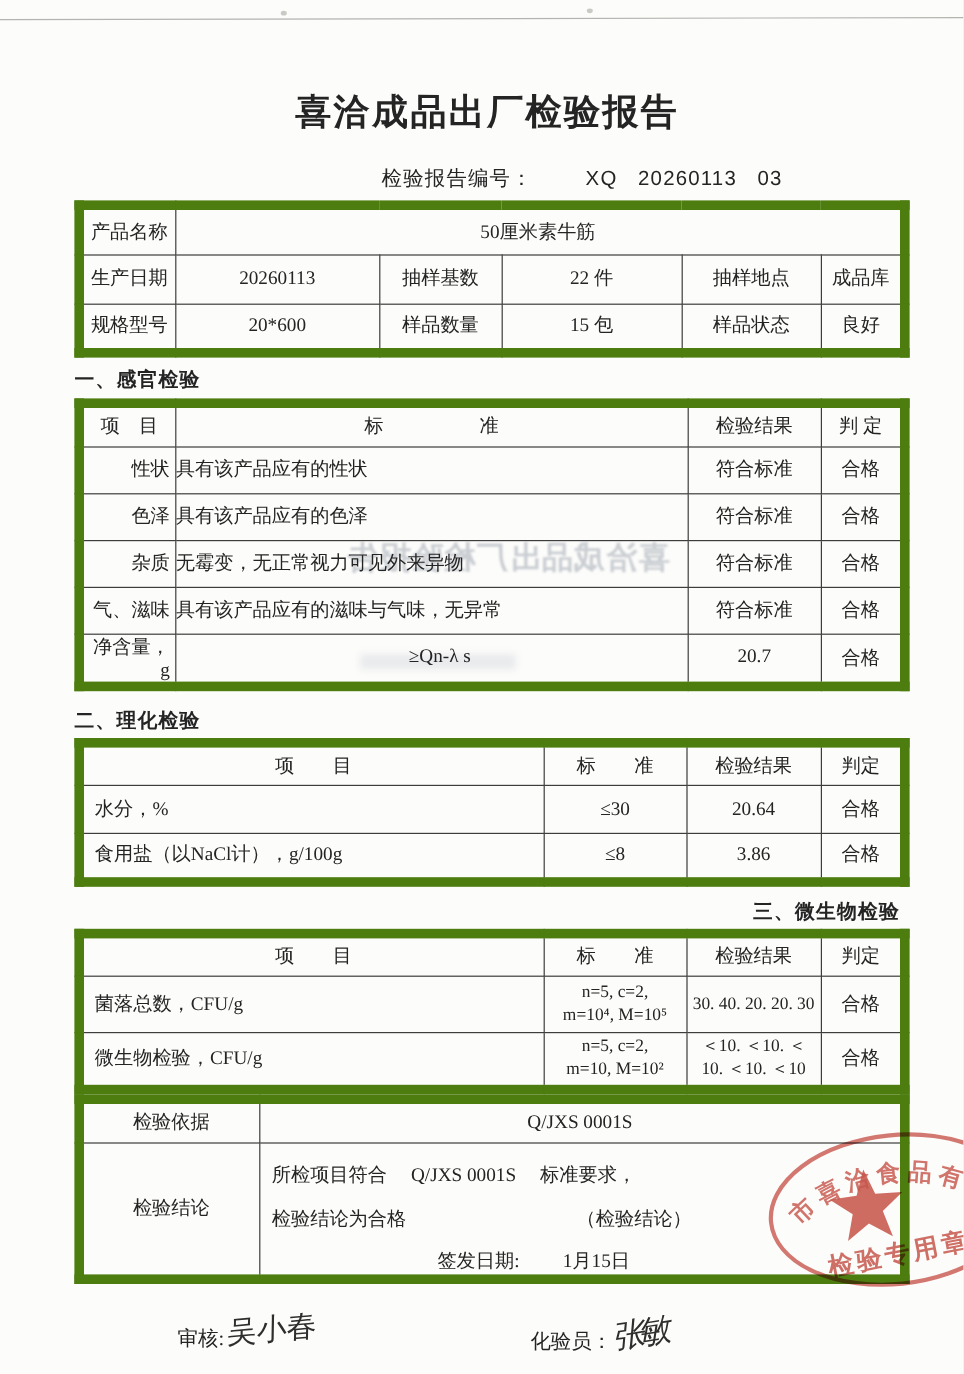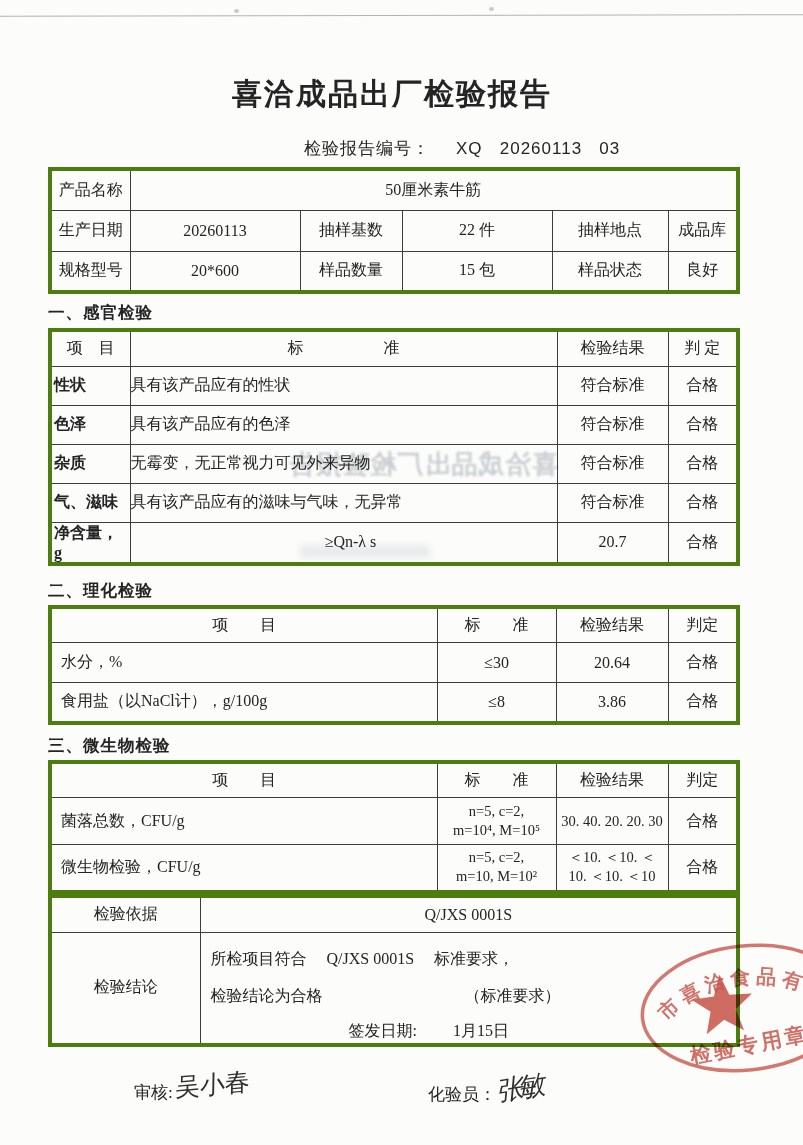--- a/index.html
+++ b/index.html
@@ -4,49 +4,49 @@
 <style>
   html,body{margin:0;padding:0;background:#e8e8e8;}
   .page{
     position:relative;width:803px;height:1145px;margin:0 auto;
     background:#fcfcfa;overflow:hidden;
     font-family:"Liberation Serif","DejaVu Serif",serif;
     color:#242424;
   }
   .scanline{position:absolute;left:0;top:15px;width:803px;height:1px;background:#b3b3b0;transform:rotate(-0.12deg);}
   .speck{position:absolute;background:#c9c9c6;border-radius:50%;}
-  .content{position:absolute;left:48px;top:0;width:688px;}
+  .content{position:absolute;left:62px;top:0;width:688px;}
 
   .title{
     margin-top:74px;text-align:center;
     font-family:"Liberation Sans","DejaVu Sans",sans-serif;
     font-weight:bold;font-size:30px;letter-spacing:2px;line-height:40px;
   }
   .report-no{margin-top:23px;padding-left:256px;font-size:17px;height:25px;
     font-family:"Liberation Sans","DejaVu Sans",sans-serif;}
   .report-no .lbl{letter-spacing:1px;}
-  .report-no .val{white-space:pre;margin-left:26px;letter-spacing:1px;}
+  .report-no .val{white-space:pre;margin-left:44px;letter-spacing:1px;}
 
   table{border-collapse:collapse;table-layout:fixed;width:688px;}
-  table.bordered{border:4px solid #4d7c0f;}
+  table.bordered{border:8px solid #4d7c0f;}
   td{border:1.5px solid #3d3d3d;font-size:16px;text-align:center;
      vertical-align:middle;padding:0 4px;box-sizing:border-box;overflow:hidden;}
   .pre{white-space:pre-line;line-height:1.3;margin-left:32px;}
 
   .info-table{margin-top:5px;}
   .info-table td{height:41px;}
 
   .sec-head{margin-top:8px;font-size:16.5px;font-weight:bold;letter-spacing:1px;line-height:22px;}
   .sec-head.s2{margin-top:14px;}
-  .sec-head.s3{margin-top:10px;}
+  .sec-head.s3{margin-top:10px;text-align:right;}
 
   .t1{margin-top:4px;}
   .t1 tr.hdr td{height:36px;}
   .t1 tr.r td{height:39px;}
-  .t1 td.item{text-align:left;padding-left:2px;font-weight:bold;}
+  .t1 td.item{text-align:right;padding-left:2px;}
   .t1 td.std{text-align:left;padding-left:0;}
   .t1 td.std.center{text-align:center;padding-left:18px;}
 
   .t23{margin-top:3px;}
   .t23 tr.hdr td{height:36px;}
   .t2 tr.r td{height:40px;}
   .t3 tr.r td{height:47px;}
   .t23 td.item{text-align:left;padding-left:9px;}
   .t3 td.std{font-size:14.5px;}
   .t3 td.res{font-size:14.5px;letter-spacing:0;}
@@ -256,21 +256,21 @@
       <tbody>
           <tr>
         <td class="lblcell">检验依据</td>
         <td>Q/JXS 0001S</td>
       </tr>
       <tr class="concl">
         <td>检验结论</td>
         <td class="concl-cell">
           <div class="concl-l1">所检项目符合　 Q/JXS 0001S 　标准要求，</div>
           <div class="concl-l2">
-            <span>检验结论为合格</span><span class="sealnote">（标准要求）</span>
+            <span>检验结论为合格</span><span class="sealnote">（检验结论）</span>
           </div>
           <div class="concl-l3">
             <span>签发日期:</span><span class="val">1月15日</span>
           </div>
         </td>
       </tr>
     </tbody>
       </table>
 
     <div class="sigs">

